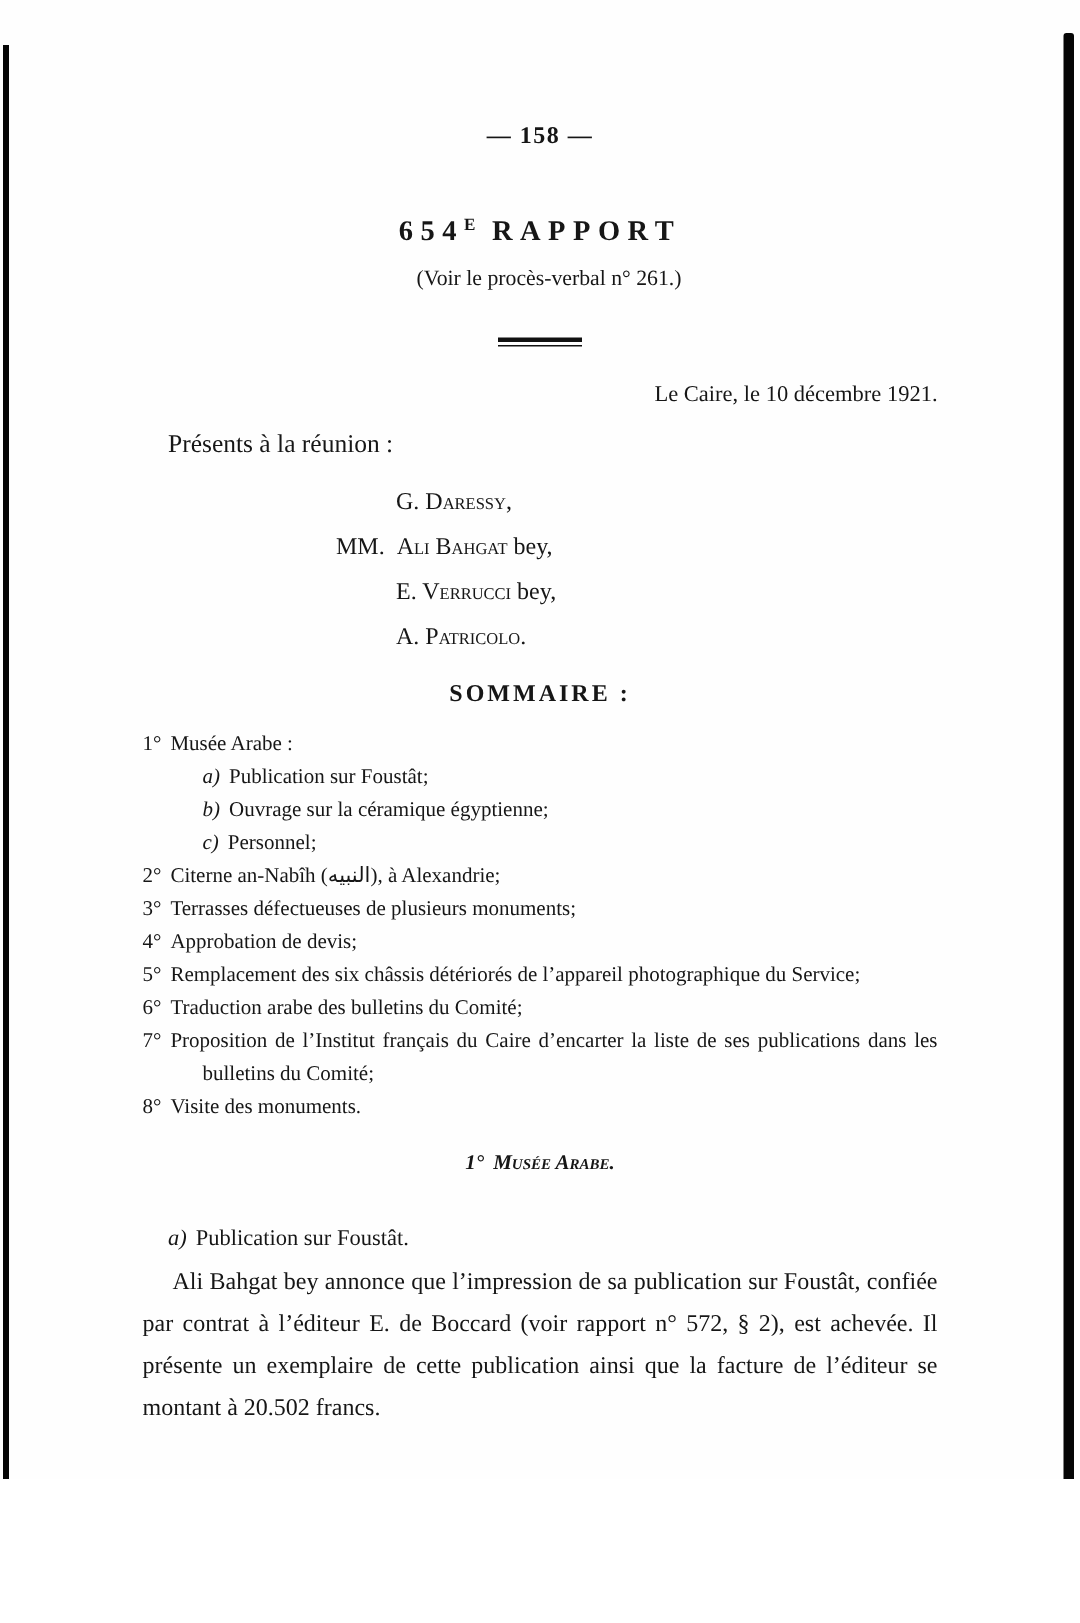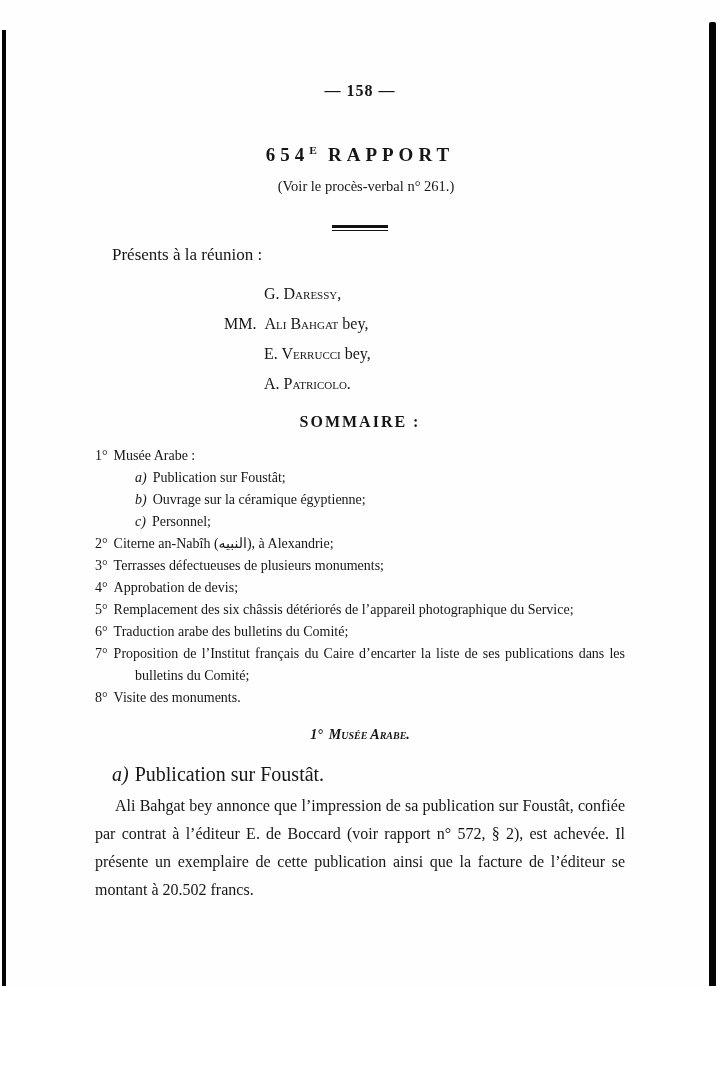--- a/index.html
+++ b/index.html
@@ -41,21 +41,21 @@
 
   .sommaire{margin-top:14px;font-size:14px;line-height:22px;}
   .som-item{padding-left:40px;text-indent:-40px;text-align:justify;}
   .som-item .num{margin-right:6px;}
   .som-sub{padding-left:40px;}
   .som-sub .label{font-style:italic;margin-right:6px;}
 
   .section-heading{margin-top:18px;text-align:center;font-size:14px;font-weight:700;font-style:italic;}
   .section-heading .num{margin-right:6px;font-weight:700;}
 
-  .article-heading{margin-top:20px;margin-left:17px;font-size:20px;}
+  .article-heading{margin-top:34px;margin-left:17px;font-size:15px;}
   .article-heading .label{font-style:italic;margin-right:6px;}
 
   .paragraph{margin-top:6px;font-size:16px;line-height:28px;text-align:justify;text-indent:20px;}
 
   
   .art{position:absolute;background:#050505;}
   .art-left{left:2px;top:30px;width:4px;height:978px;}
   .art-right{right:4px;top:22px;width:7px;height:990px;border-radius:2px;}
   .art-blob{left:8px;top:1031px;width:84px;height:27px;border-radius:3px;}
 </style>
@@ -77,20 +77,21 @@
 
   <div class="refnote">(Voir le procès-verbal n° 261.)</div>
 
   <div class="divider">
     <div class="thick"></div>
     <div class="thin"></div>
   </div>
 
   <div class="content">
 
+    <div class="dateline">Le Caire, le 10 décembre 1921.</div>
 
     <div class="presents-intro">Présents à la réunion :</div>
 
     <div class="attendees">
       <div class="attendee-line indent">
         <span class="sc">G. Daressy</span><span>,</span>
       </div>
       <div class="attendee-line">
         <span class="mm">MM.</span><span class="sc">Ali Bahgat</span><span> bey,</span>
       </div>

